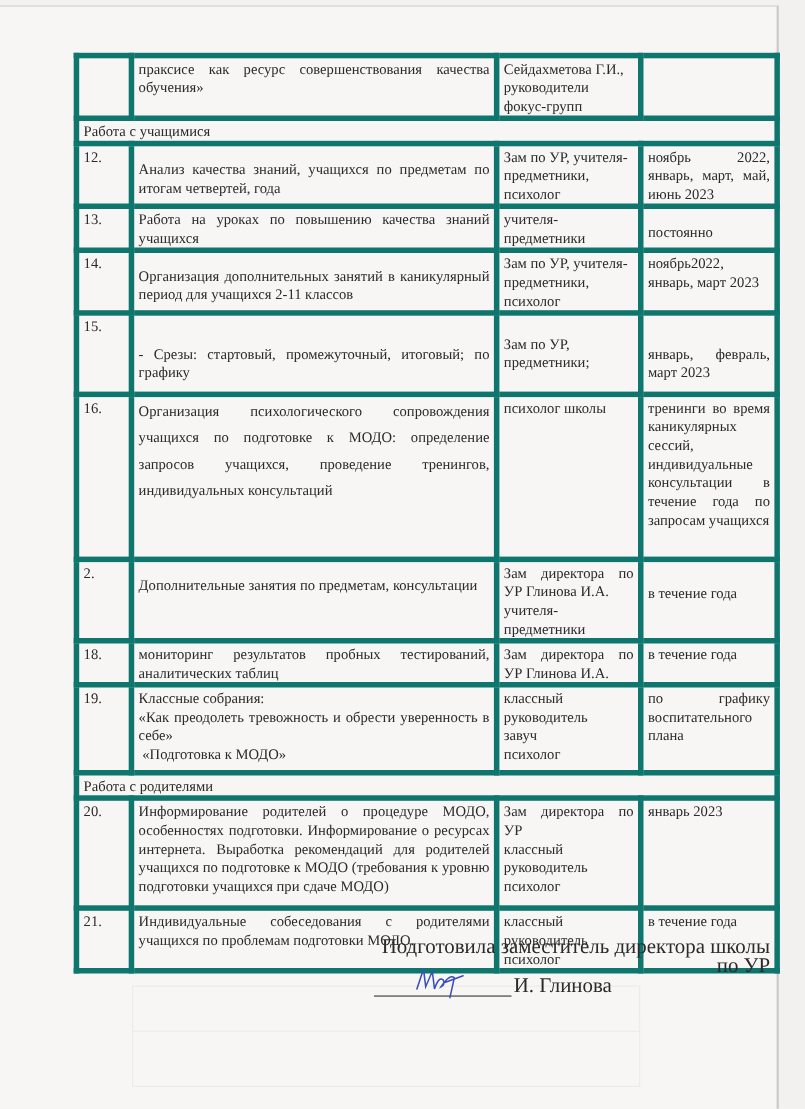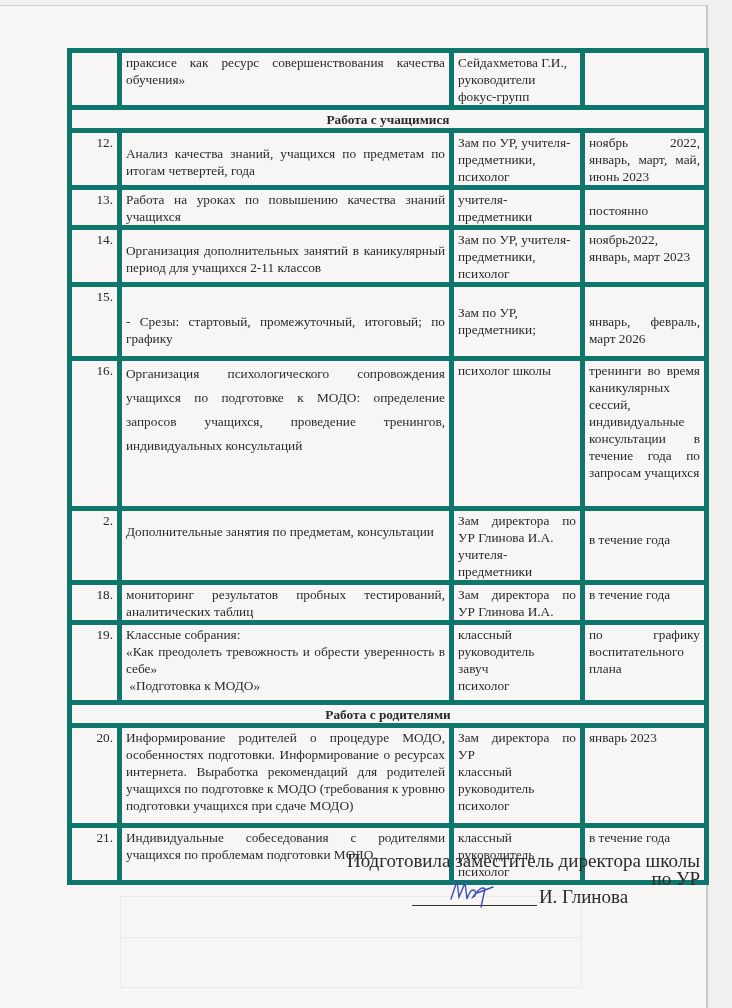--- a/index.html
+++ b/index.html
@@ -29,32 +29,32 @@
     border-collapse: collapse;
     table-layout: fixed;
     font-size: 13.3px;
     line-height: 17px;
   }
   table.plan td {
     border: 5px solid #0f766e;
     vertical-align: top;
     padding: 1px 4px 0 4px;
   }
-  td.num { text-align: right; padding-right: 4px; }
+  td.num { text-align: left; padding-right: 4px; }
   td.just { text-align: justify; text-align-last: left; }
   td.section {
-    text-align: center; font-weight: bold; padding: 1px 0;
+    text-align: left; font-weight: normal; padding: 1px 0;
   }
   .lines span { display: block; }
   .mid { padding-top: 12px !important; }
   .sign {
     position: absolute; left: 340px; top: 852px; width: 360px;
     font-size: 19px; line-height: 18px; text-align: right;
   }
-  .sign .line2 { display: flex; justify-content: center; align-items: flex-end; }
+  .sign .line2 { display: flex; justify-content: flex-start; align-items: flex-end; }
   .sign .underline {
     display: inline-block; width: 125px; border-bottom: 1px solid #333;
     height: 14px; position: relative; margin-right: 2px;
   }
   .sign svg { position: absolute; left: 35px; top: -14px; }
 </style>
 </head>
 <body>
 
 <div class="page">
@@ -117,21 +117,21 @@
       <td class="just">ноябрь2022, январь, март 2023</td>
     </tr>
 
     <tr style="height:74px">
       <td class="num">15.</td>
       <td class="just" style="padding-top:26px">- Срезы: стартовый, промежуточный, итоговый; по графику</td>
       <td class="lines" style="padding-top:17px">
         <span>Зам по УР,</span>
         <span>предметники;</span>
       </td>
-      <td class="just" style="padding-top:26px">январь, февраль, март 2026</td>
+      <td class="just" style="padding-top:26px">январь, февраль, март 2023</td>
     </tr>
 
     <tr style="height:150px">
       <td class="num">16.</td>
       <td class="just" style="line-height:24px">Организация психологического сопровождения учащихся по подготовке к МОДО: определение запросов учащихся, проведение тренингов, индивидуальных консультаций</td>
       <td class="lines">
         <span>психолог школы</span>
       </td>
       <td class="just">тренинги во время каникулярных сессий, индивидуальные консультации в течение года по запросам учащихся</td>
     </tr>

